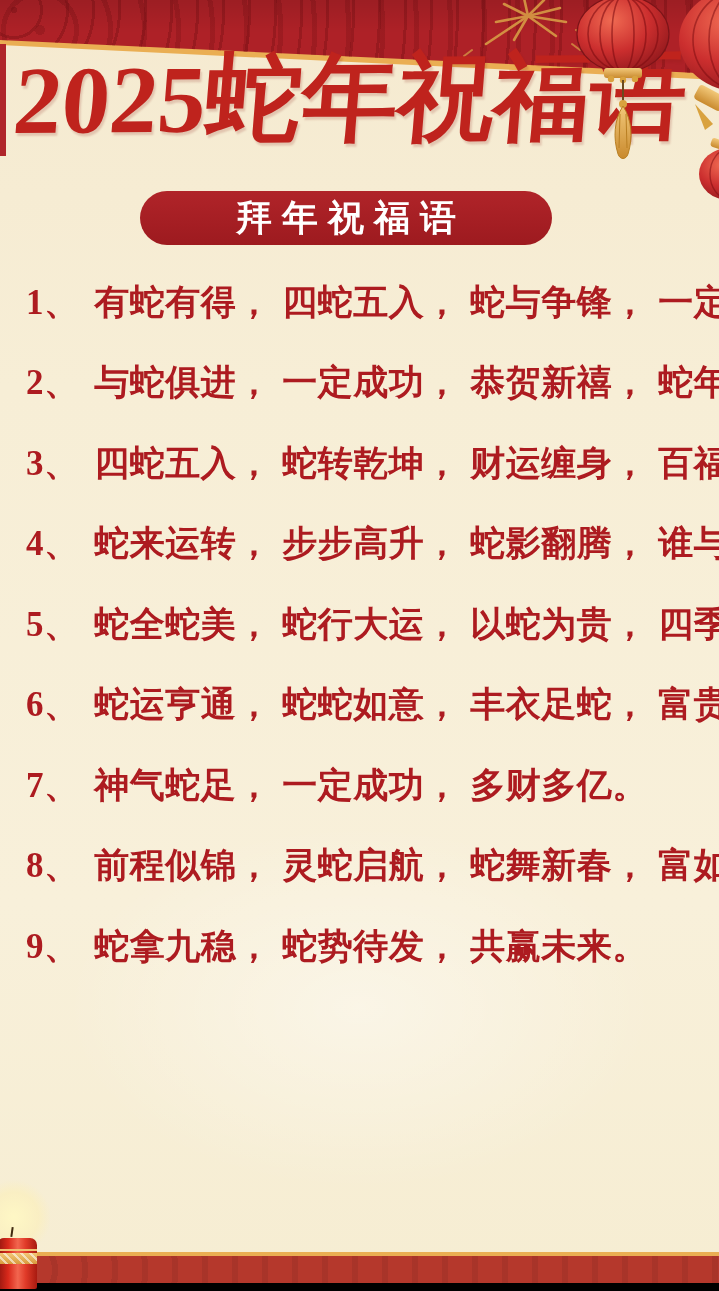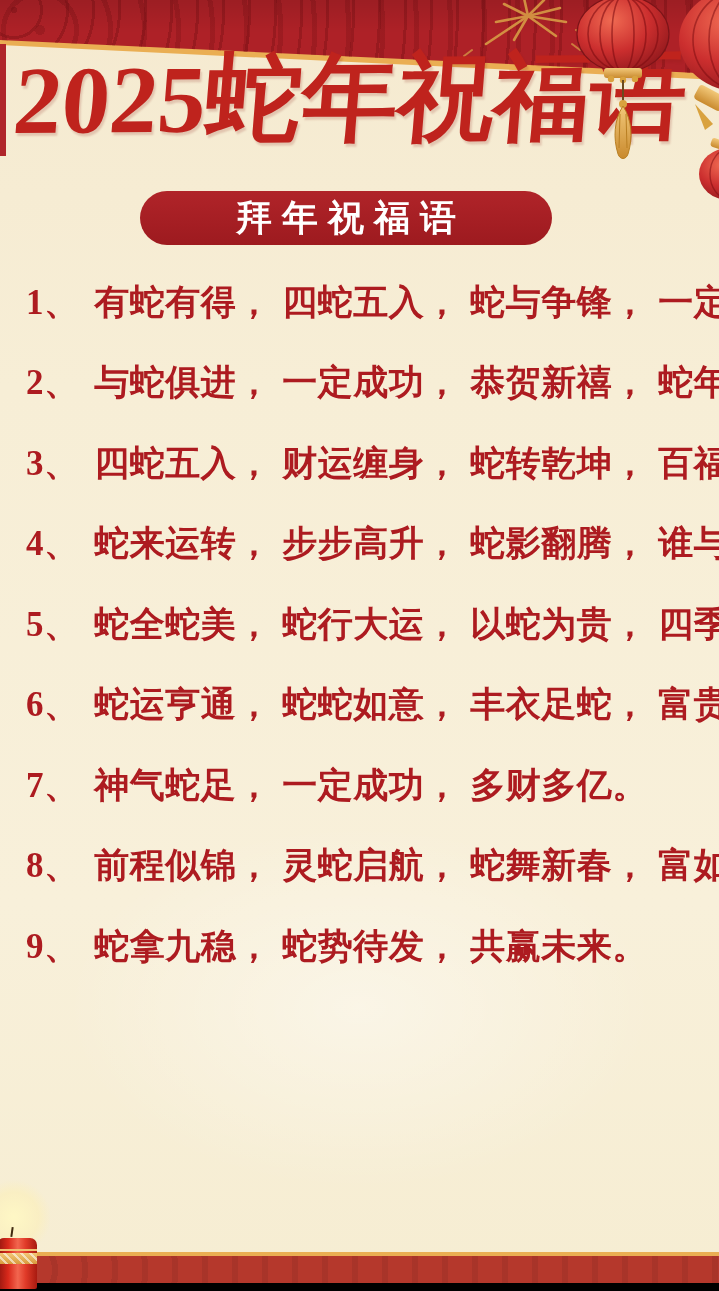--- a/index.html
+++ b/index.html
@@ -172,22 +172,22 @@
       <div class="greeting-row">
         <span class="g-num">2、</span>
         <span class="g-phrase">与蛇俱进，</span>
         <span class="g-phrase">一定成功，</span>
         <span class="g-phrase">恭贺新禧，</span>
         <span class="g-phrase">蛇年大吉。</span>
       </div>
       <div class="greeting-row">
         <span class="g-num">3、</span>
         <span class="g-phrase">四蛇五入，</span>
+        <span class="g-phrase">蛇转乾坤，</span>
         <span class="g-phrase">财运缠身，</span>
-        <span class="g-phrase">蛇转乾坤，</span>
         <span class="g-phrase">百福具臻。</span>
       </div>
       <div class="greeting-row">
         <span class="g-num">4、</span>
         <span class="g-phrase">蛇来运转，</span>
         <span class="g-phrase">步步高升，</span>
         <span class="g-phrase">蛇影翻腾，</span>
         <span class="g-phrase">谁与争锋。</span>
       </div>
       <div class="greeting-row">

